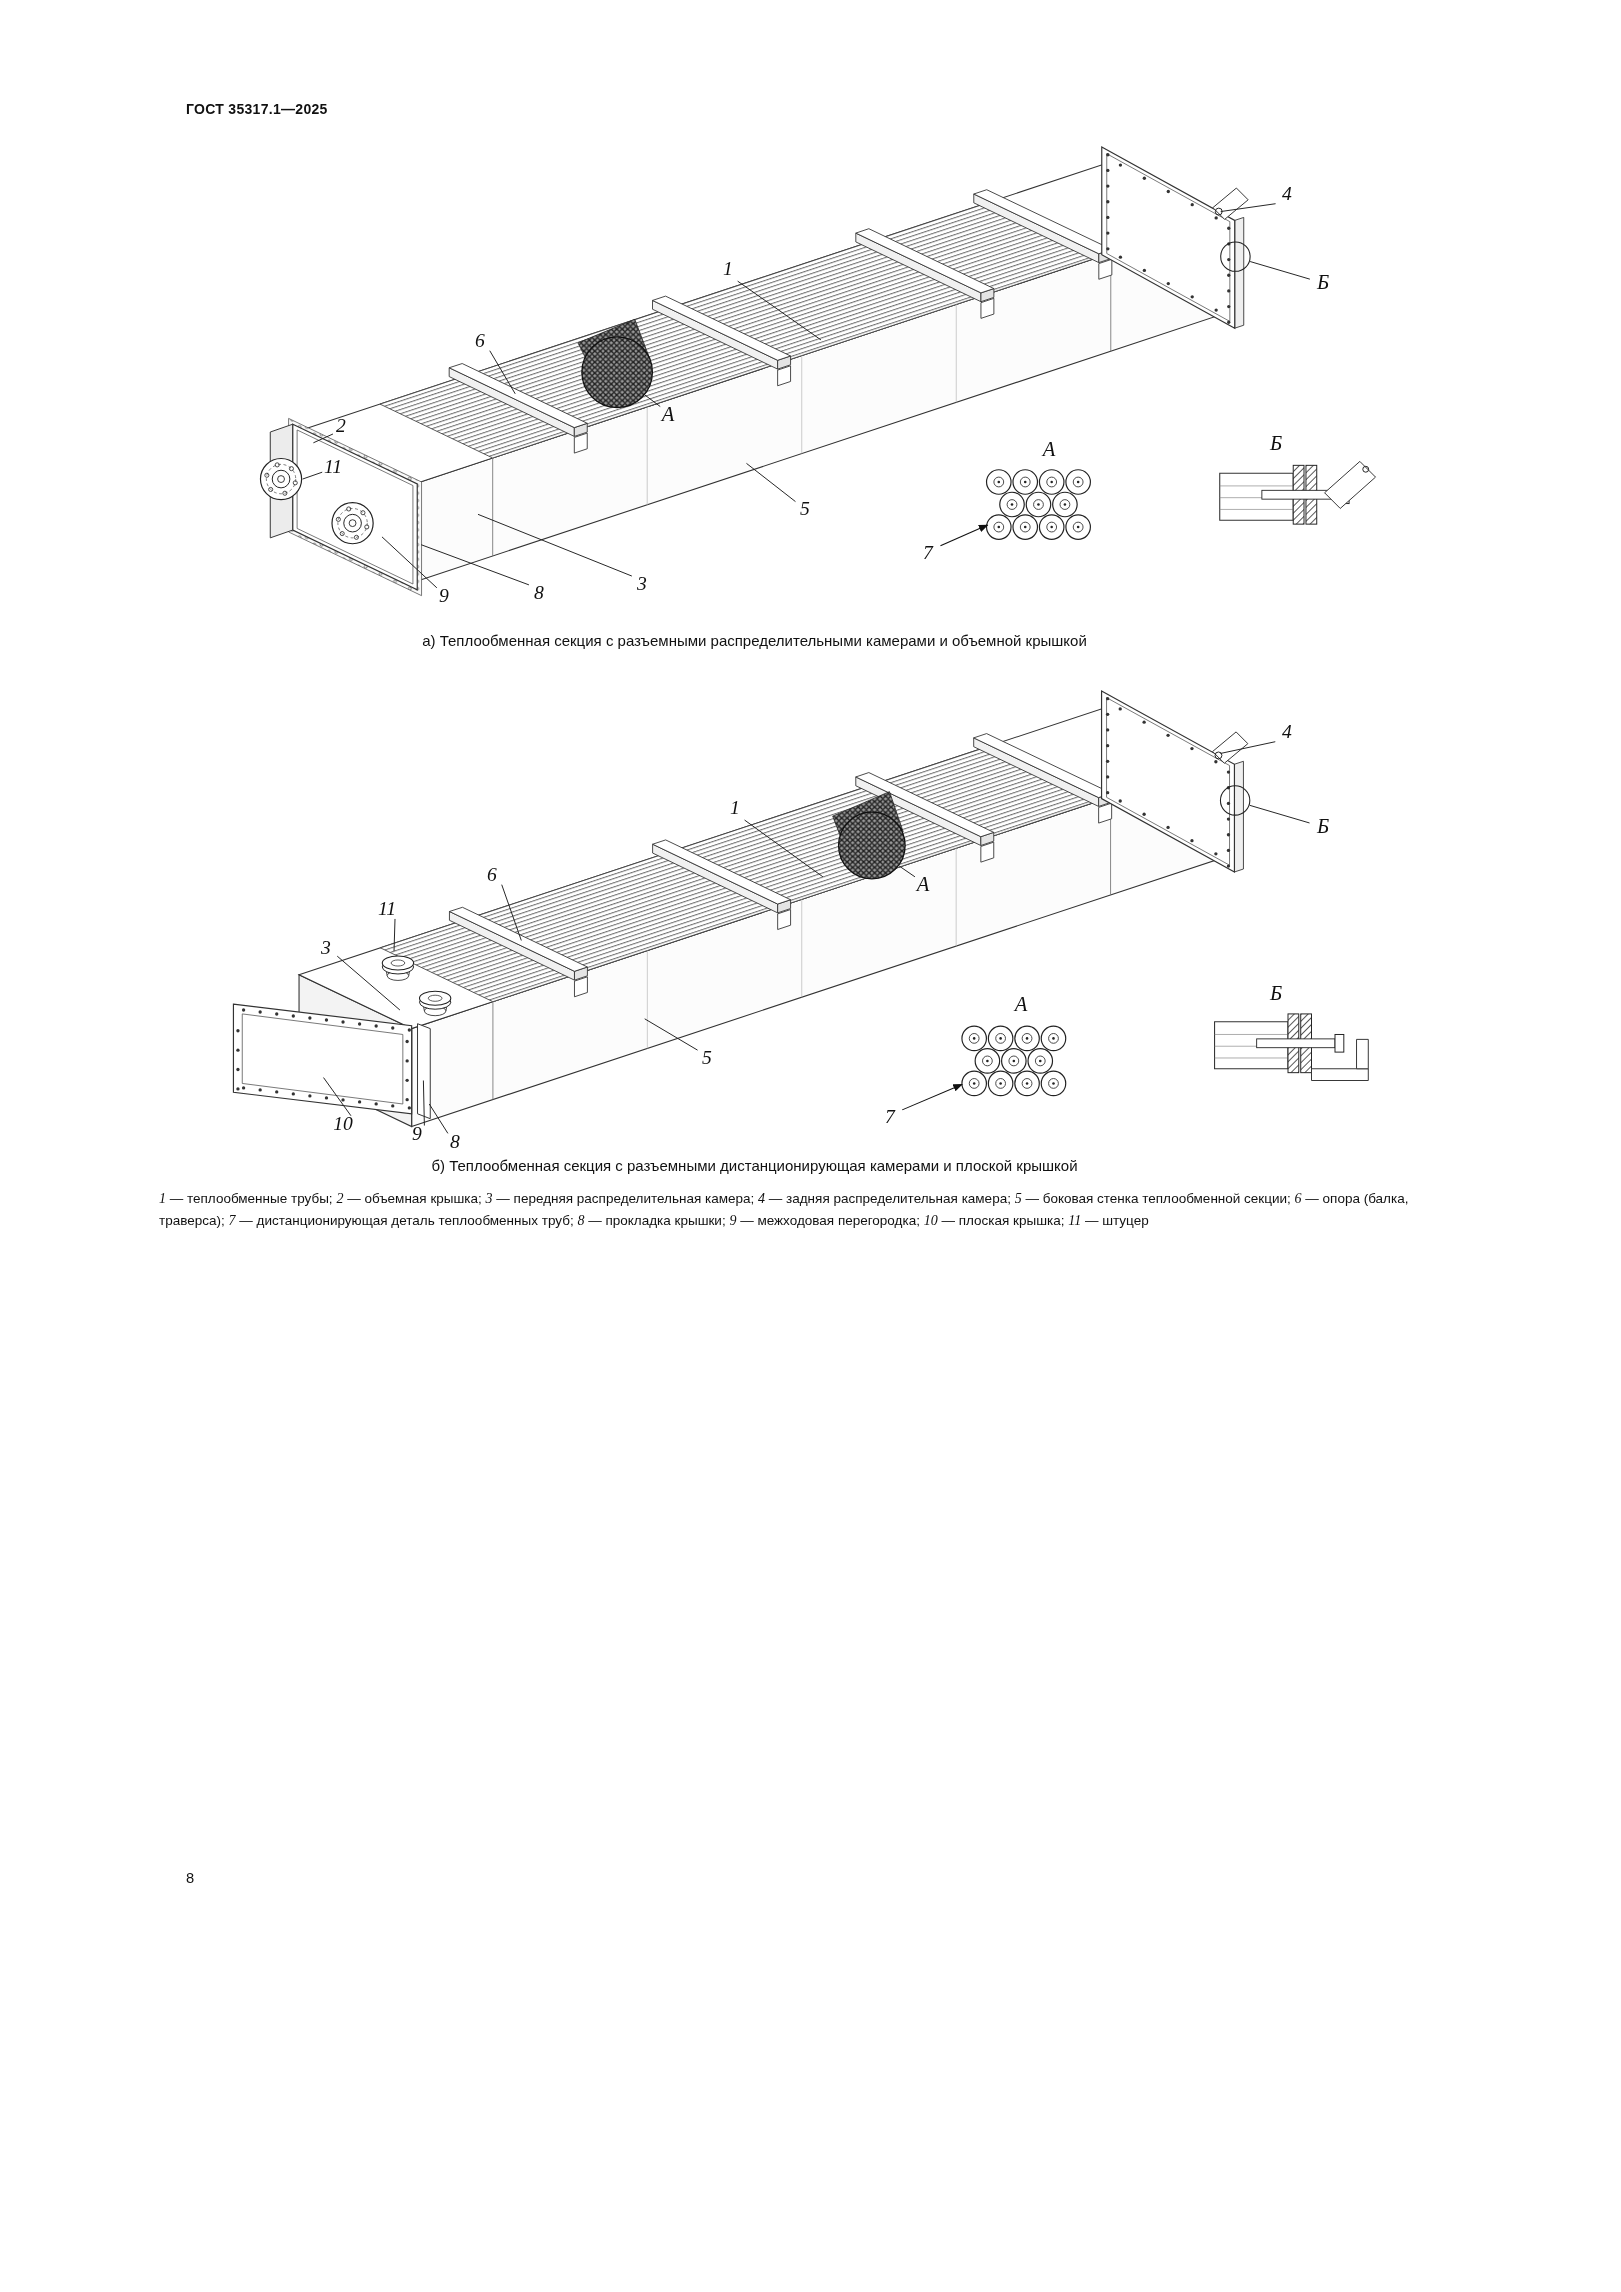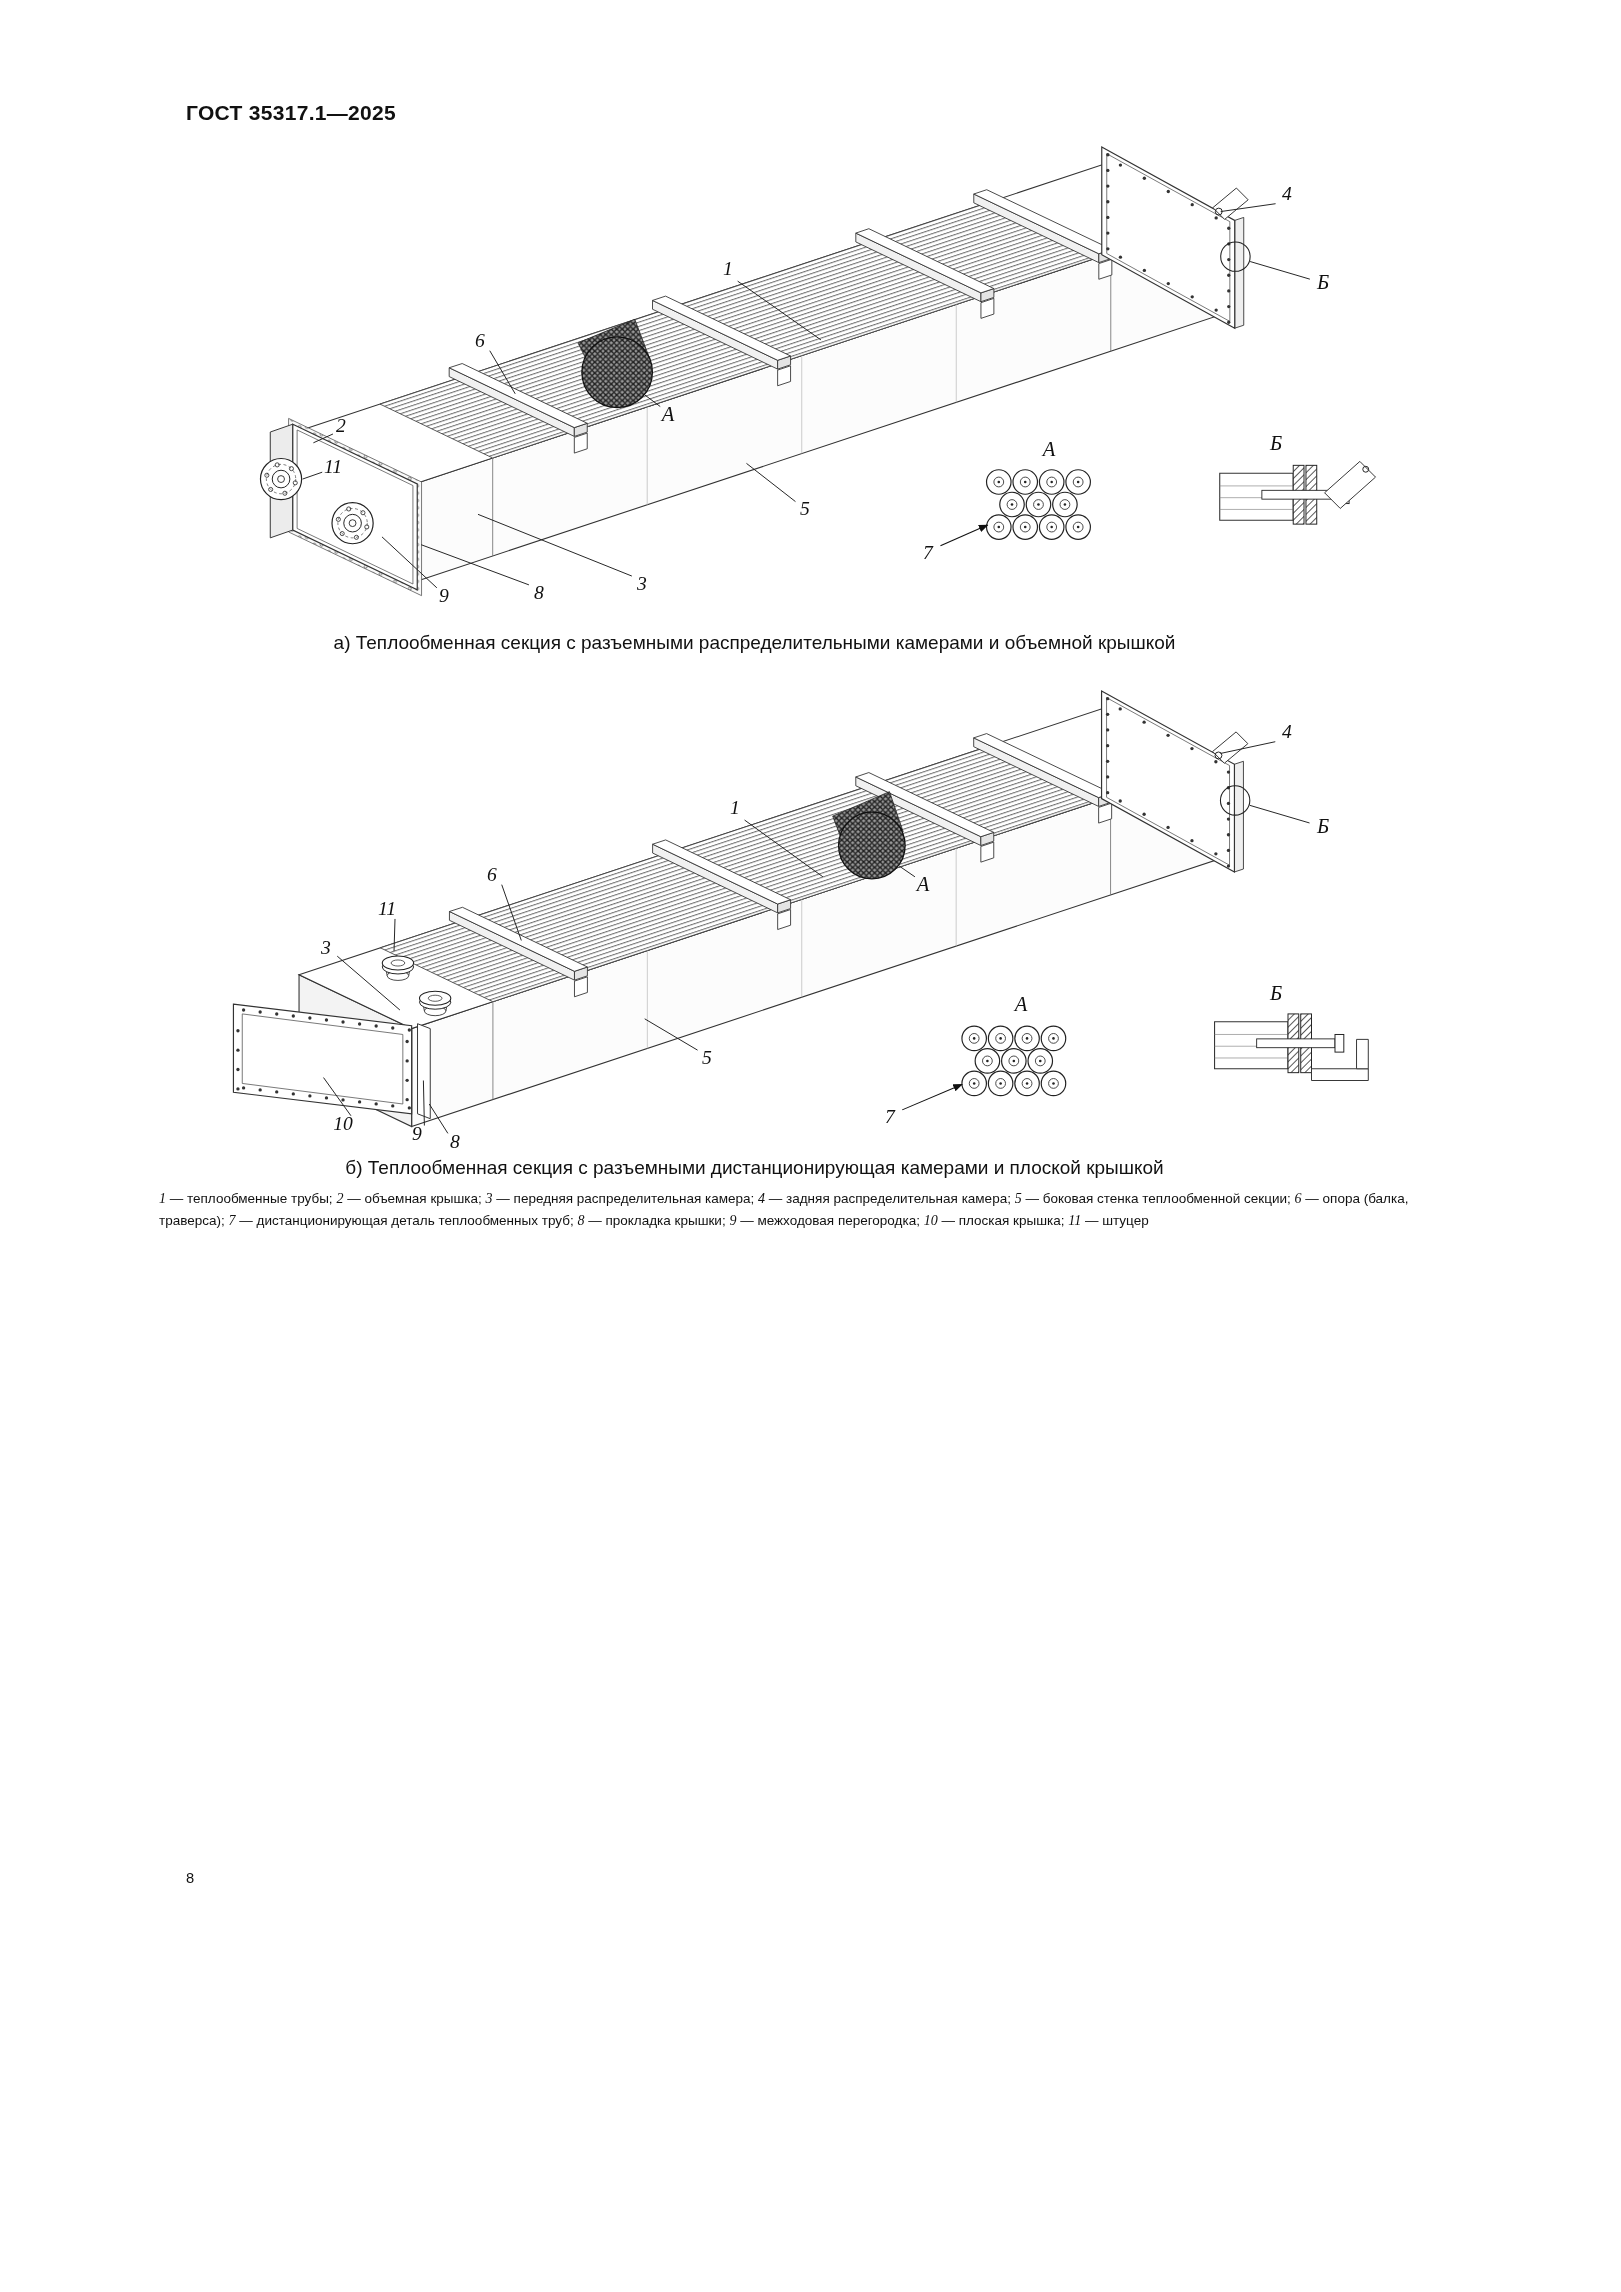--- a/index.html
+++ b/index.html
@@ -1,23 +1,23 @@
 <!DOCTYPE html>
 <html><head>
 <meta charset="utf-8">
 <style>
   *{margin:0;padding:0;box-sizing:border-box}
   html,body{background:#ffffff}
   body{width:1621px;height:2293px;position:relative;font-family:"Liberation Sans",sans-serif;color:#111;overflow:hidden}
-  .header{position:absolute;left:186px;top:101px;font-size:21px;font-weight:bold;letter-spacing:0.3px}
+  .header{position:absolute;left:186px;top:101px;font-size:14px;font-weight:bold;letter-spacing:0.3px}
   .fig{position:absolute}
   .fig svg{position:absolute;left:0;top:0}
   .co{position:absolute;transform:translate(-50%,-50%);font:italic 19.6px "Liberation Serif",serif;color:#111;white-space:nowrap;line-height:1}
   .co.big{font-size:20.6px}
-  .caption{position:absolute;left:98px;width:1313px;text-align:center;font-size:19px;color:#111}
+  .caption{position:absolute;left:98px;width:1313px;text-align:center;font-size:15px;color:#111}
   .legend{position:absolute;left:159px;top:1188px;width:1304px;text-align:left;font-size:13.5px;line-height:1.56;color:#111}
   .legend i{font-style:italic;font-family:"Liberation Serif",serif;font-size:14px}
   .pagenum{position:absolute;left:186px;top:1870px;font-size:14.7px}
 </style>
 </head>
 <body>
 
 <div class="header">ГОСТ 35317.1—2025</div>
 
 <div class="fig" id="fig-a" style="left:186px;top:137px;width:1264px;height:495px">

